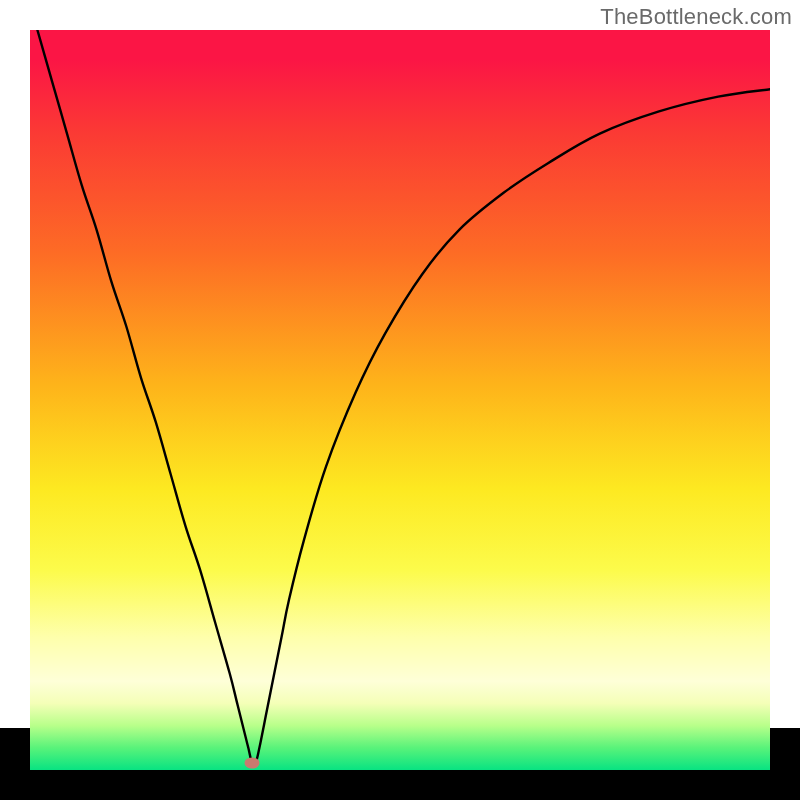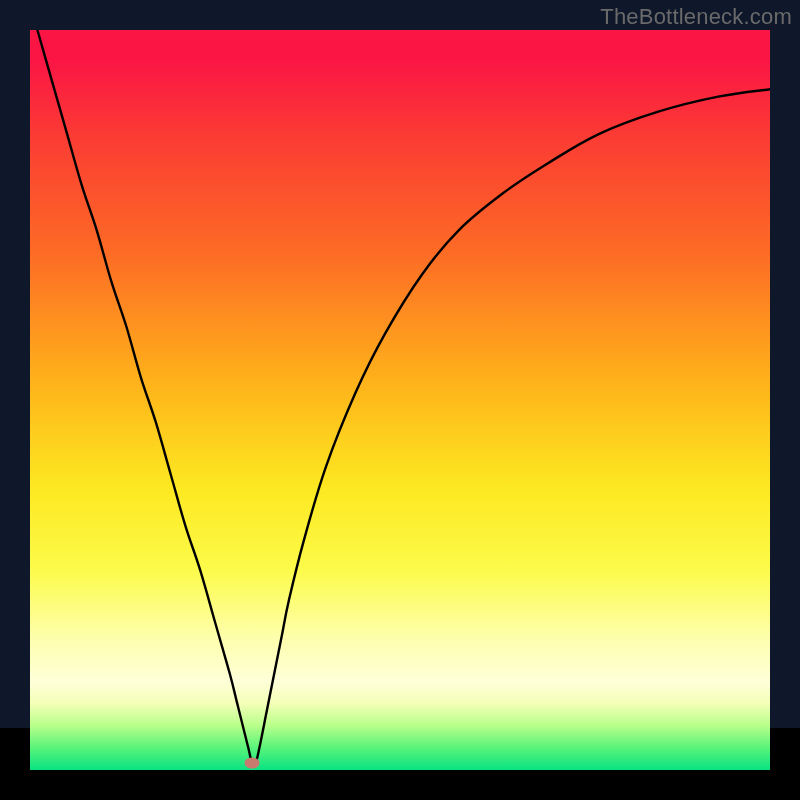--- a/index.html
+++ b/index.html
@@ -8,21 +8,21 @@
     width: 800px;
     height: 800px;
     background: #000;
     overflow: hidden;
     font-family: Arial, Helvetica, sans-serif;
   }
   .frame {
     position: relative;
     width: 800px;
     height: 728px;
-    background: #0f172a;
+    background: #ffffff;
   }
   .watermark {
     position: absolute;
     top: 4px;
     right: 8px;
     color: #6a6a6a;
     font-size: 22px;
     font-weight: 500;
     letter-spacing: 0.2px;
     z-index: 10;

